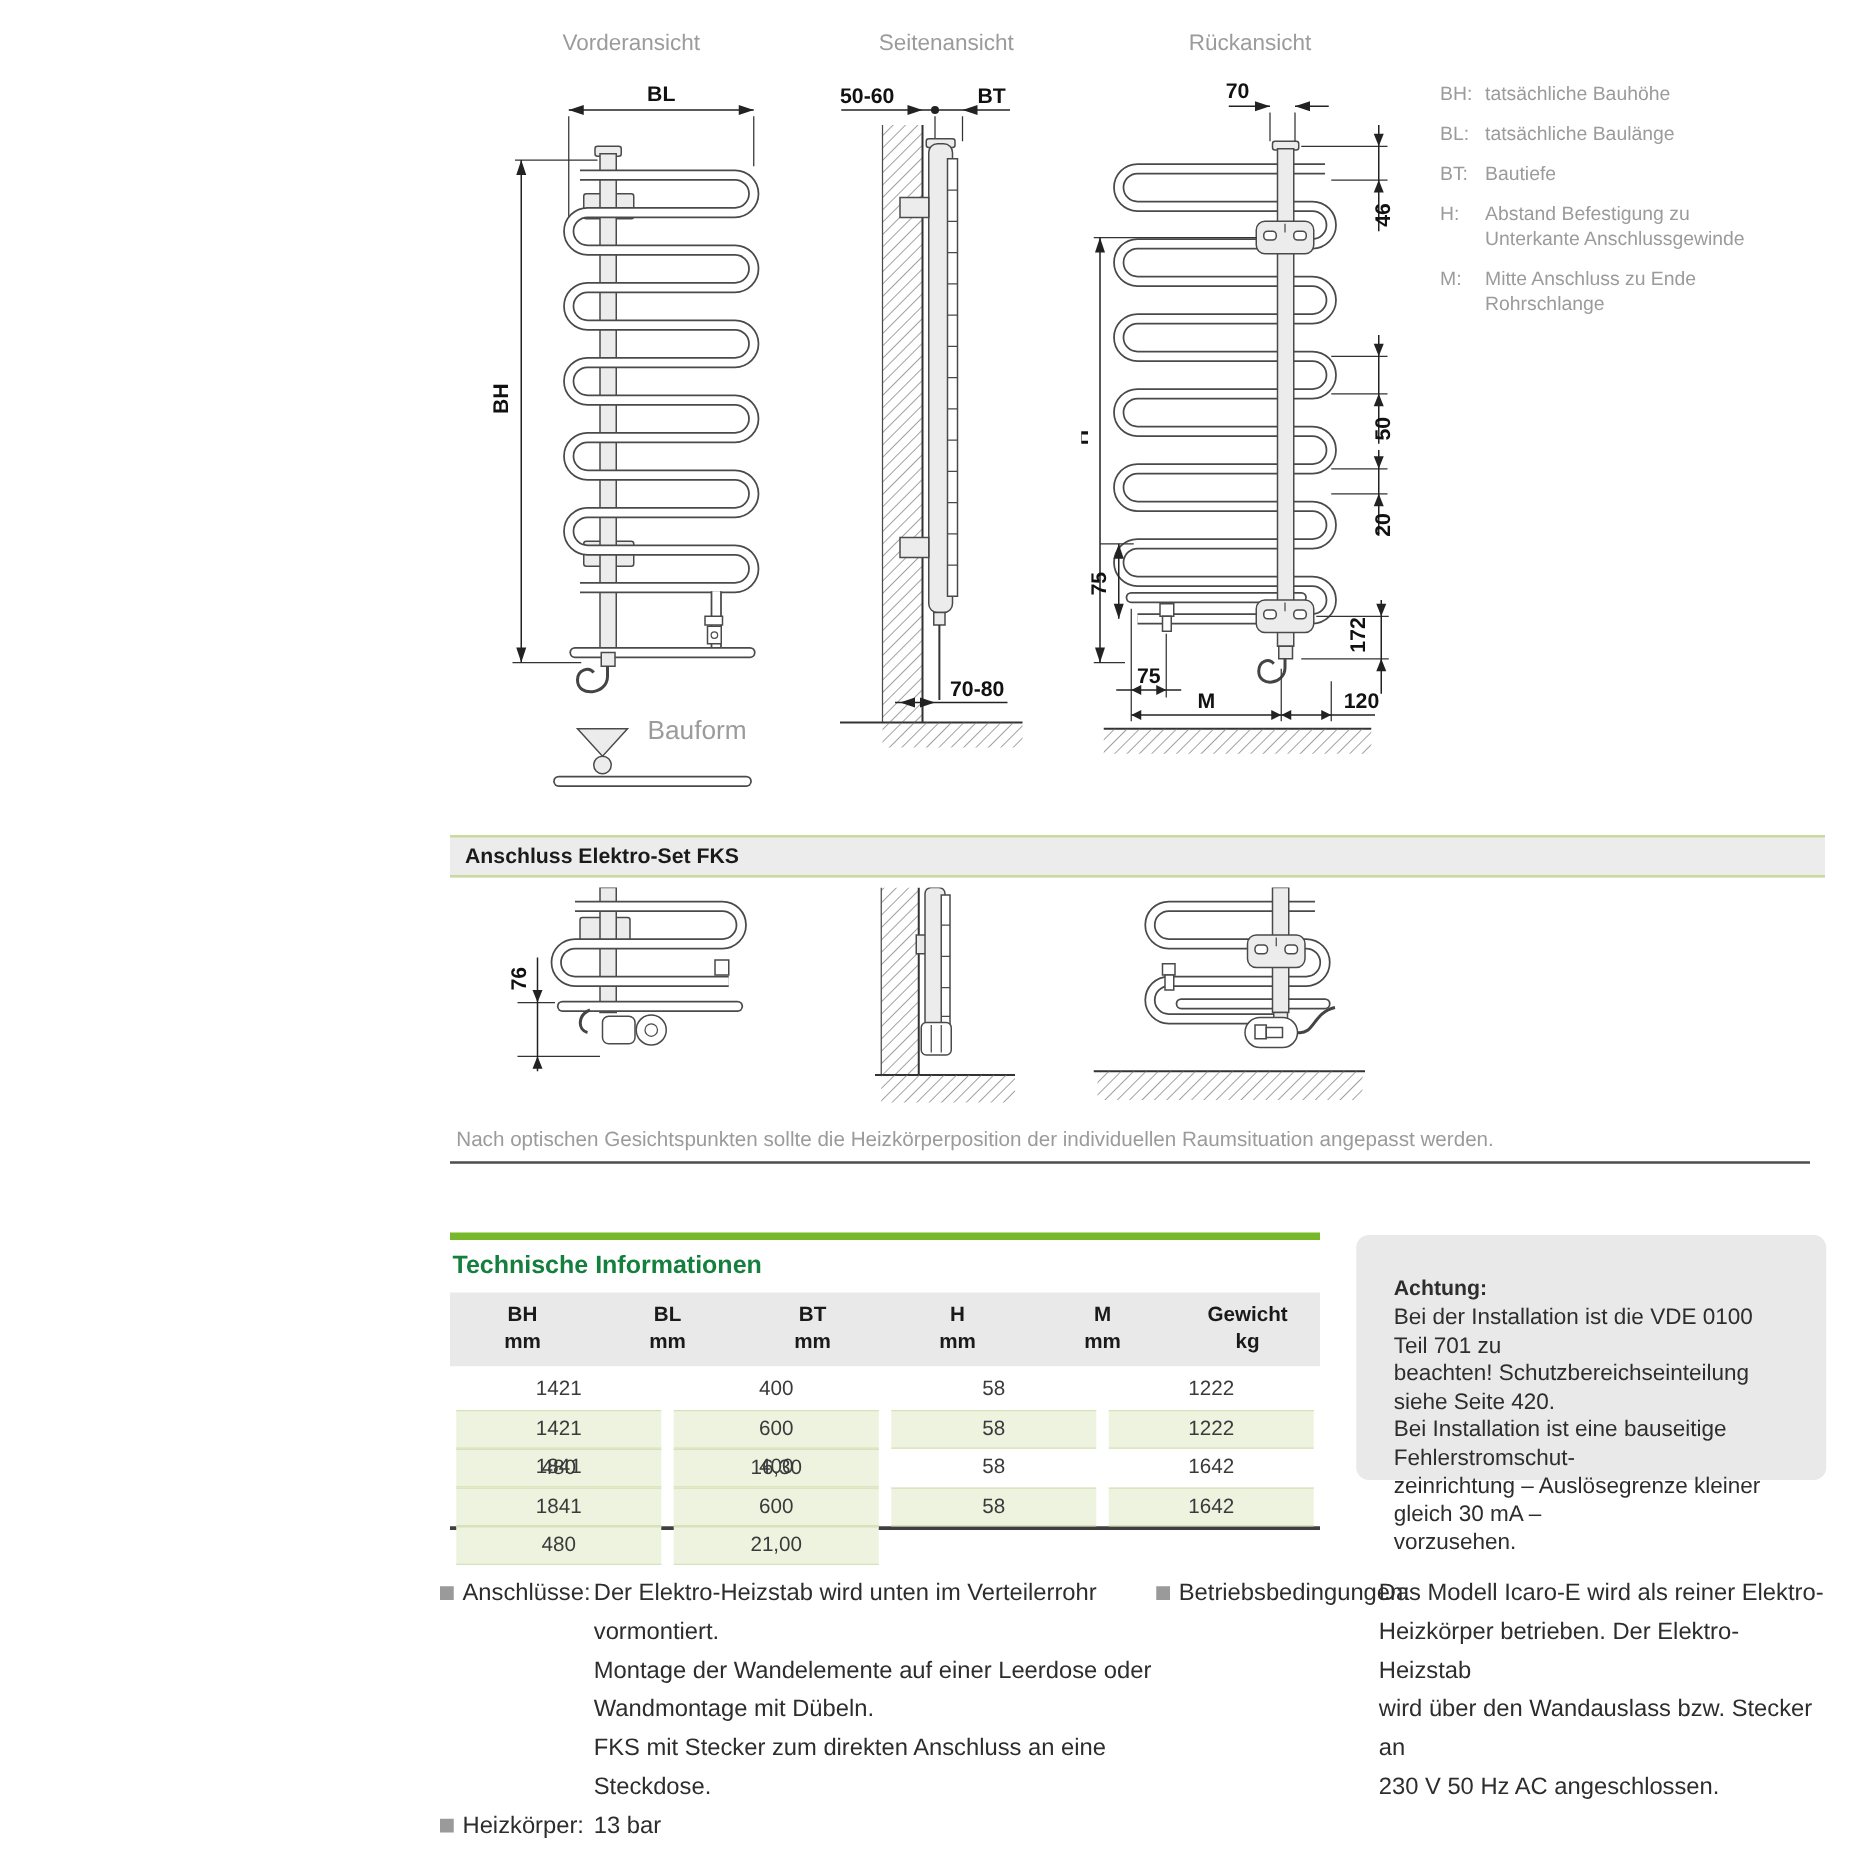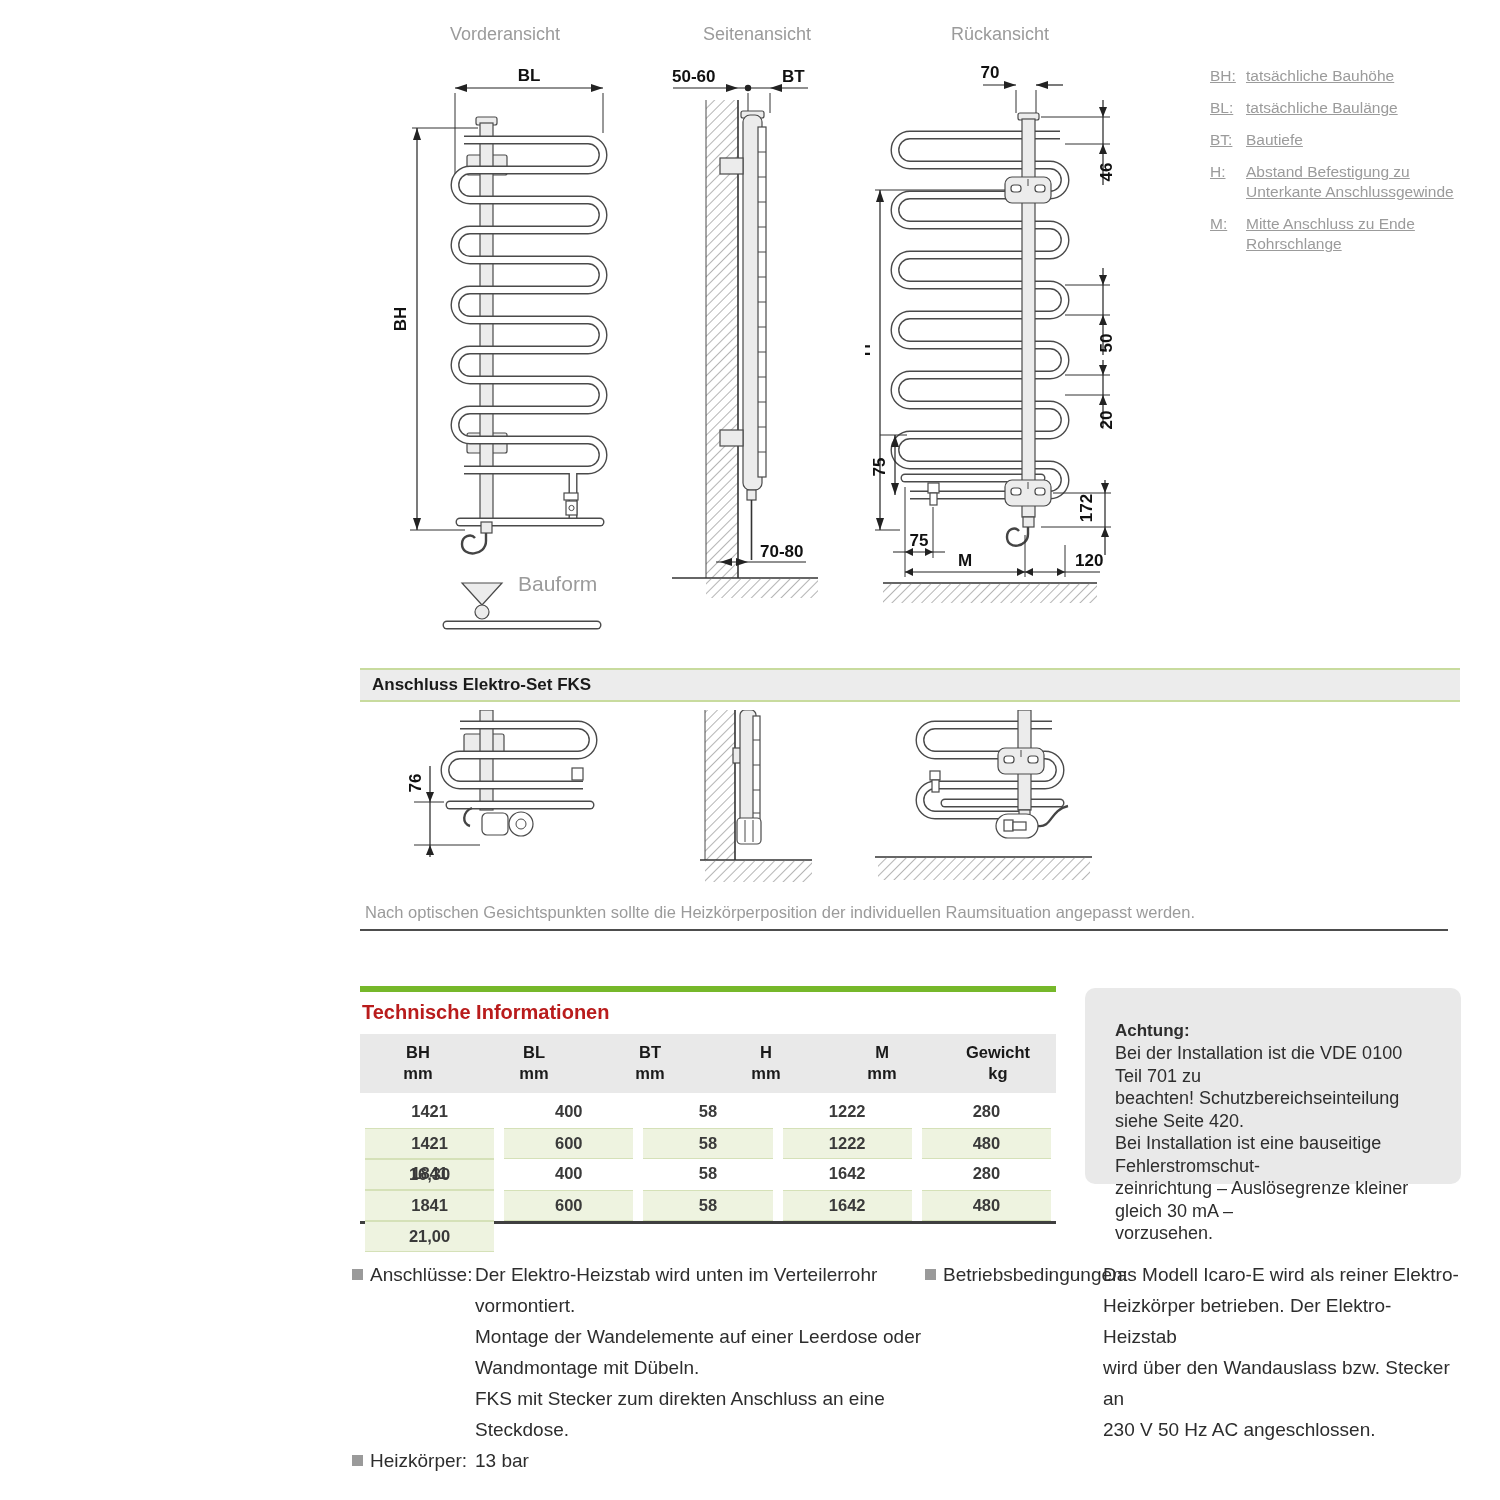--- a/index.html
+++ b/index.html
@@ -18,25 +18,25 @@
   
   .band{background:#ececec;border-top:2px solid #c8db9e;border-bottom:2px solid #c8db9e;
         height:30px;line-height:30px;padding-left:12px;font-size:17px;font-weight:bold;color:#1a1a1a;}
 
   .note-line{font-size:16.5px;color:#9b9b9b;}
   .dark-rule{height:2px;background:#4d4d4d;}
 
   
   .tbl{width:696px;}
   .tbl .greenbar{height:6px;background:#76b82a;}
-  .tbl .tbl-title{font-size:20px;font-weight:bold;color:#b91c1c;margin:9px 0 10px 2px;}
+  .tbl .tbl-title{font-size:20px;font-weight:bold;color:#15803d;margin:9px 0 10px 2px;}
   .tbl .thead{background:#e9e9e9;display:grid;grid-template-columns:repeat(6,1fr);
               padding:8px 0 9px;margin-bottom:4px;}
   .tbl .thead .hc{text-align:center;font-weight:bold;font-size:16.5px;color:#1a1a1a;line-height:21px;}
-  .tbl .trow{display:grid;grid-template-columns:repeat(5,1fr);height:31px;font-weight:bold;}
+  .tbl .trow{display:grid;grid-template-columns:repeat(4,1fr);height:31px;}
   .tbl .trow div{text-align:center;line-height:29px;font-size:16.5px;color:#3a3a3a;}
   .tbl .trow.green div{background:#eef3e0;border-top:1px solid #d5e1b8;border-bottom:1px solid #d5e1b8;margin:0 5px;}
   .tbl .tbl-bottom{border-bottom:3px solid #3f3f3f;}
 
   
   .warnbox{width:376px;height:196px;background:#e9e9e9;box-sizing:border-box;padding:32px 30px 0;}
   .warnbox .wt{font-weight:bold;font-size:17px;line-height:22px;}
   .warnbox .wb{font-size:18px;line-height:22.5px;}
 
   
@@ -263,21 +263,21 @@
     <line class="ext" x1="200" y1="490" x2="200" y2="522"></line>
     <line class="dim" x1="40" y1="517" x2="235" y2="517"></line>
     <polygon class="arr" points="40,517 48,513 48,521"></polygon>
     <polygon class="arr" points="160,517 152,513 152,521"></polygon>
     <polygon class="arr" points="160,517 168,513 168,521"></polygon>
     <polygon class="arr" points="200,517 192,513 192,521"></polygon>
     <text class="dtext" x="100" y="511" text-anchor="middle">M</text>
     <text class="dtext" x="210" y="511">120</text>
   </svg>
 
-  <div class="abs legend" style="left:1210px;top:66px;text-decoration:underline;">
+  <div class="abs legend" style="left:1152px;top:66px;">
     <div class="legend-row">
         <span class="legend-abbr">BH:</span>
         <span class="legend-text preline">tatsächliche Bauhöhe</span>
       </div>
     <div class="legend-row">
         <span class="legend-abbr">BL:</span>
         <span class="legend-text preline">tatsächliche Baulänge</span>
       </div>
     <div class="legend-row">
         <span class="legend-abbr">BT:</span>

